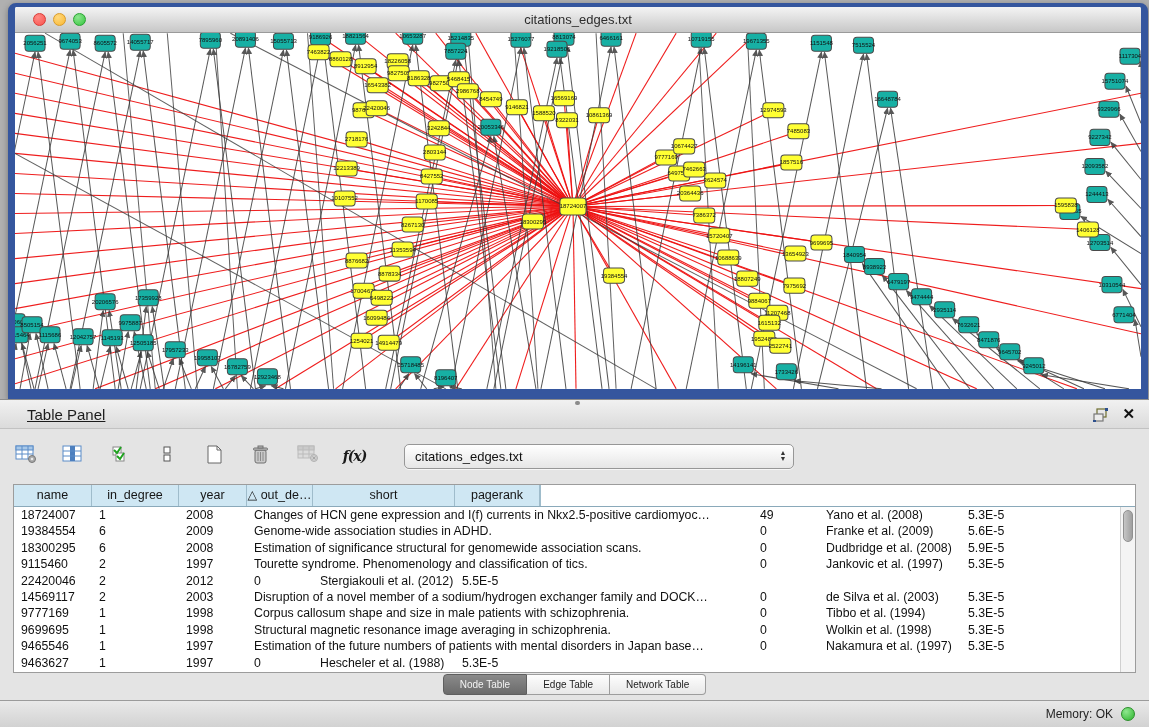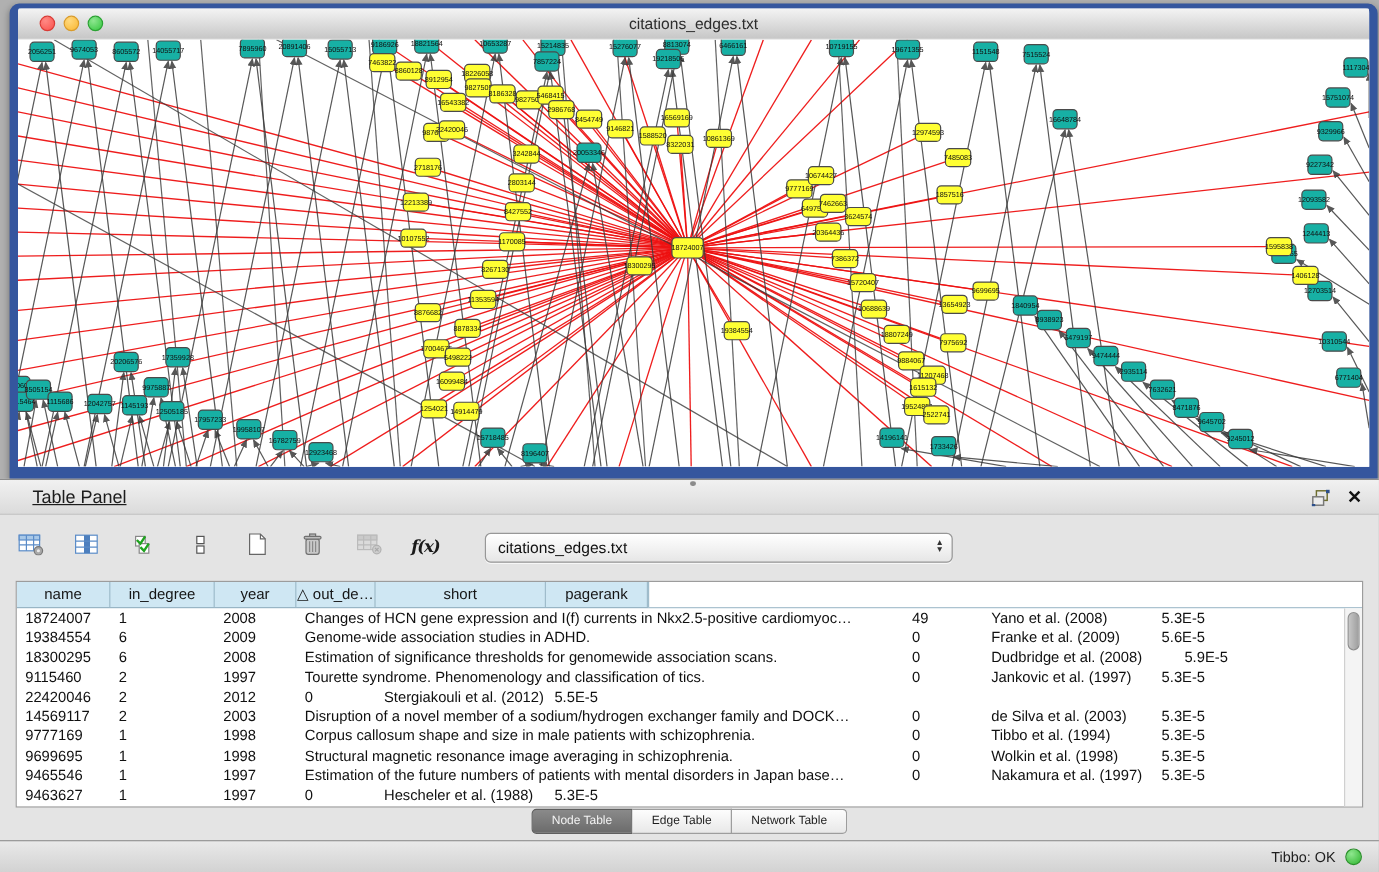--- a/index.html
+++ b/index.html
@@ -891,24 +891,24 @@
             <div class="gcell" style="width: 68px;">2009</div>
             <div class="gcell" style="width: 506px;">Genome-wide association studies in ADHD.</div>
             <div class="gcell" style="width: 66px;">0</div>
             <div class="gcell" style="width: 142px;">Franke et al. (2009)</div>
             <div class="gcell" style="width: 85px;">5.6E-5</div>
           </div>
           <div class="grid-row">
             <div class="gcell" style="width: 78px;">18300295</div>
             <div class="gcell" style="width: 87px;">6</div>
             <div class="gcell" style="width: 68px;">2008</div>
-            <div class="gcell" style="width: 506px;">Estimation of significance thresholds for genomewide association scans.</div>
+            <div class="gcell" style="width: 506px;">Estimation of significance structural for genomewide association scans.</div>
             <div class="gcell" style="width: 66px;">0</div>
             <div class="gcell" style="width: 142px;">Dudbridge et al. (2008)</div>
-            <div class="gcell" style="width: 85px; margin-left: 19px;">5.9E-5</div>
+            <div class="gcell" style="width: 85px;">5.9E-5</div>
           </div>
           <div class="grid-row">
             <div class="gcell" style="width: 78px;">9115460</div>
             <div class="gcell" style="width: 87px;">2</div>
             <div class="gcell" style="width: 68px;">1997</div>
             <div class="gcell" style="width: 506px;">Tourette syndrome. Phenomenology and classification of tics.</div>
             <div class="gcell" style="width: 66px;">0</div>
             <div class="gcell" style="width: 142px;">Jankovic et al. (1997)</div>
             <div class="gcell" style="width: 85px;">5.3E-5</div>
           </div>
@@ -972,15 +972,15 @@
 
     <div id="tabbar">
         <div class="seg selected">Node Table</div>
         <div class="seg">Edge Table</div>
         <div class="seg">Network Table</div>
       </div>
   </div>
 </div>
 
 <div id="statusbar">
-  <span id="mem-label">Tibbo: OK</span>
+  <span id="mem-label">Memory: OK</span>
   <span id="mem-dot"></span>
 </div>
 
 </body></html>

